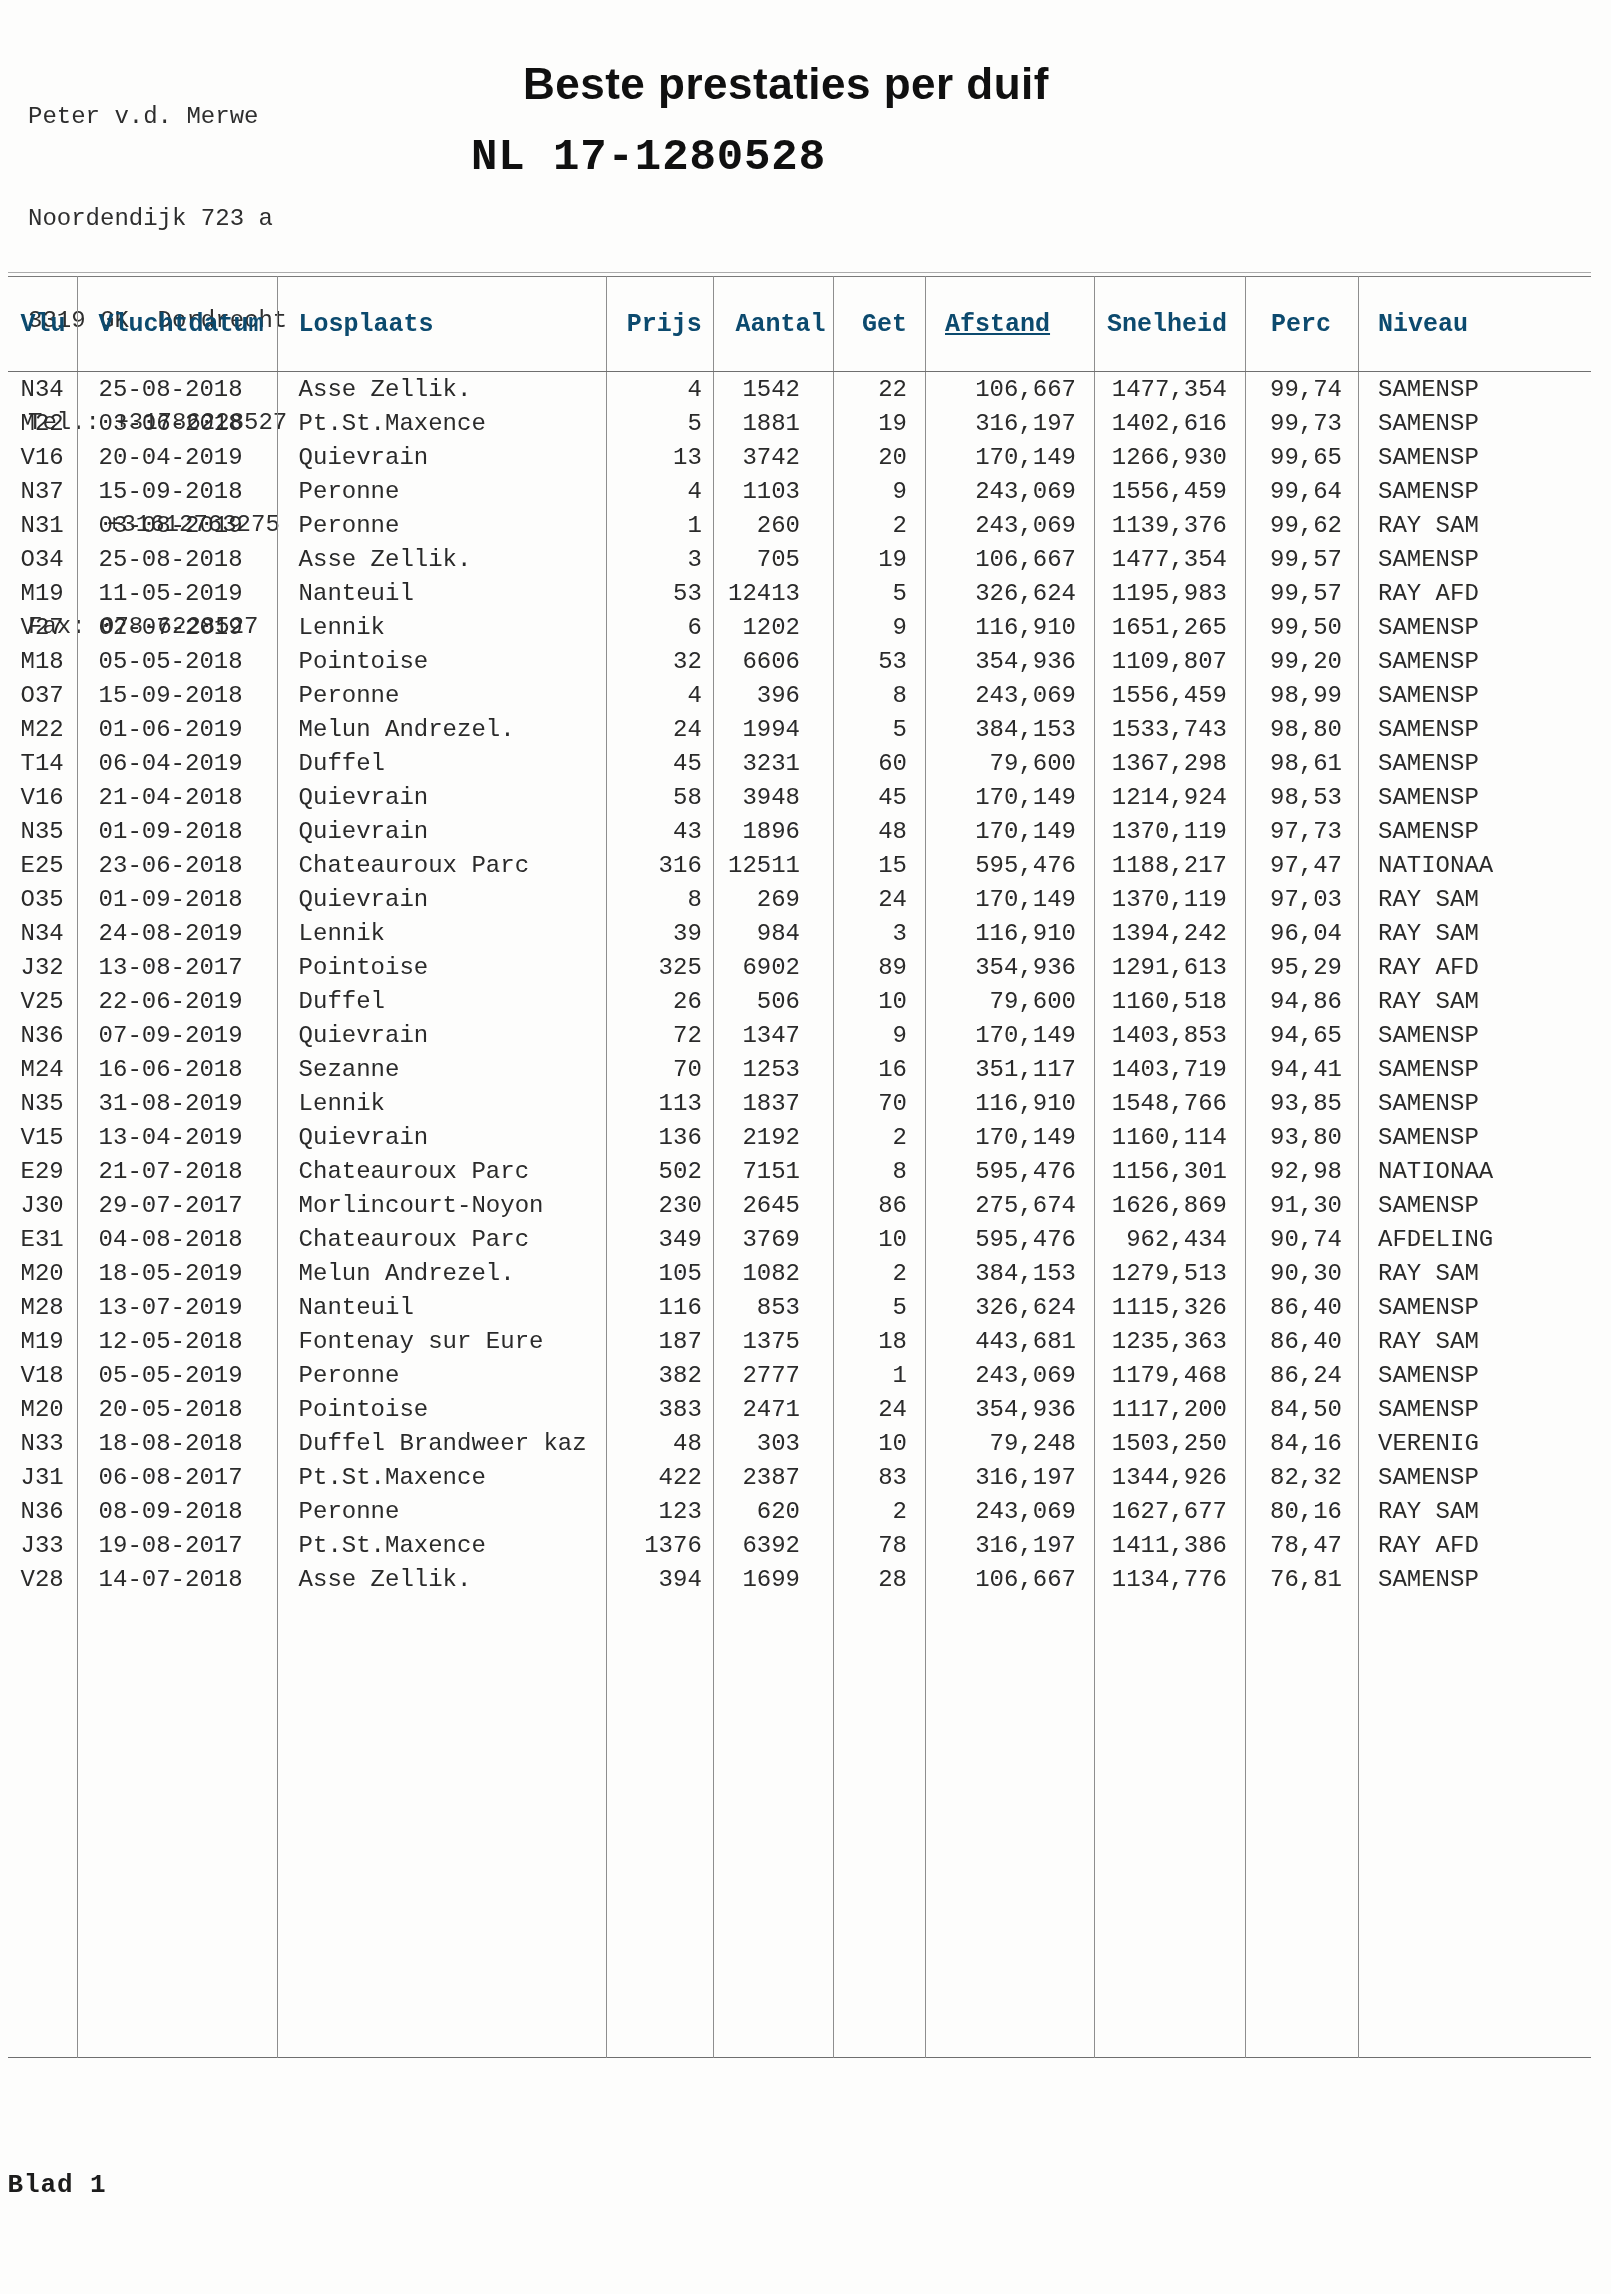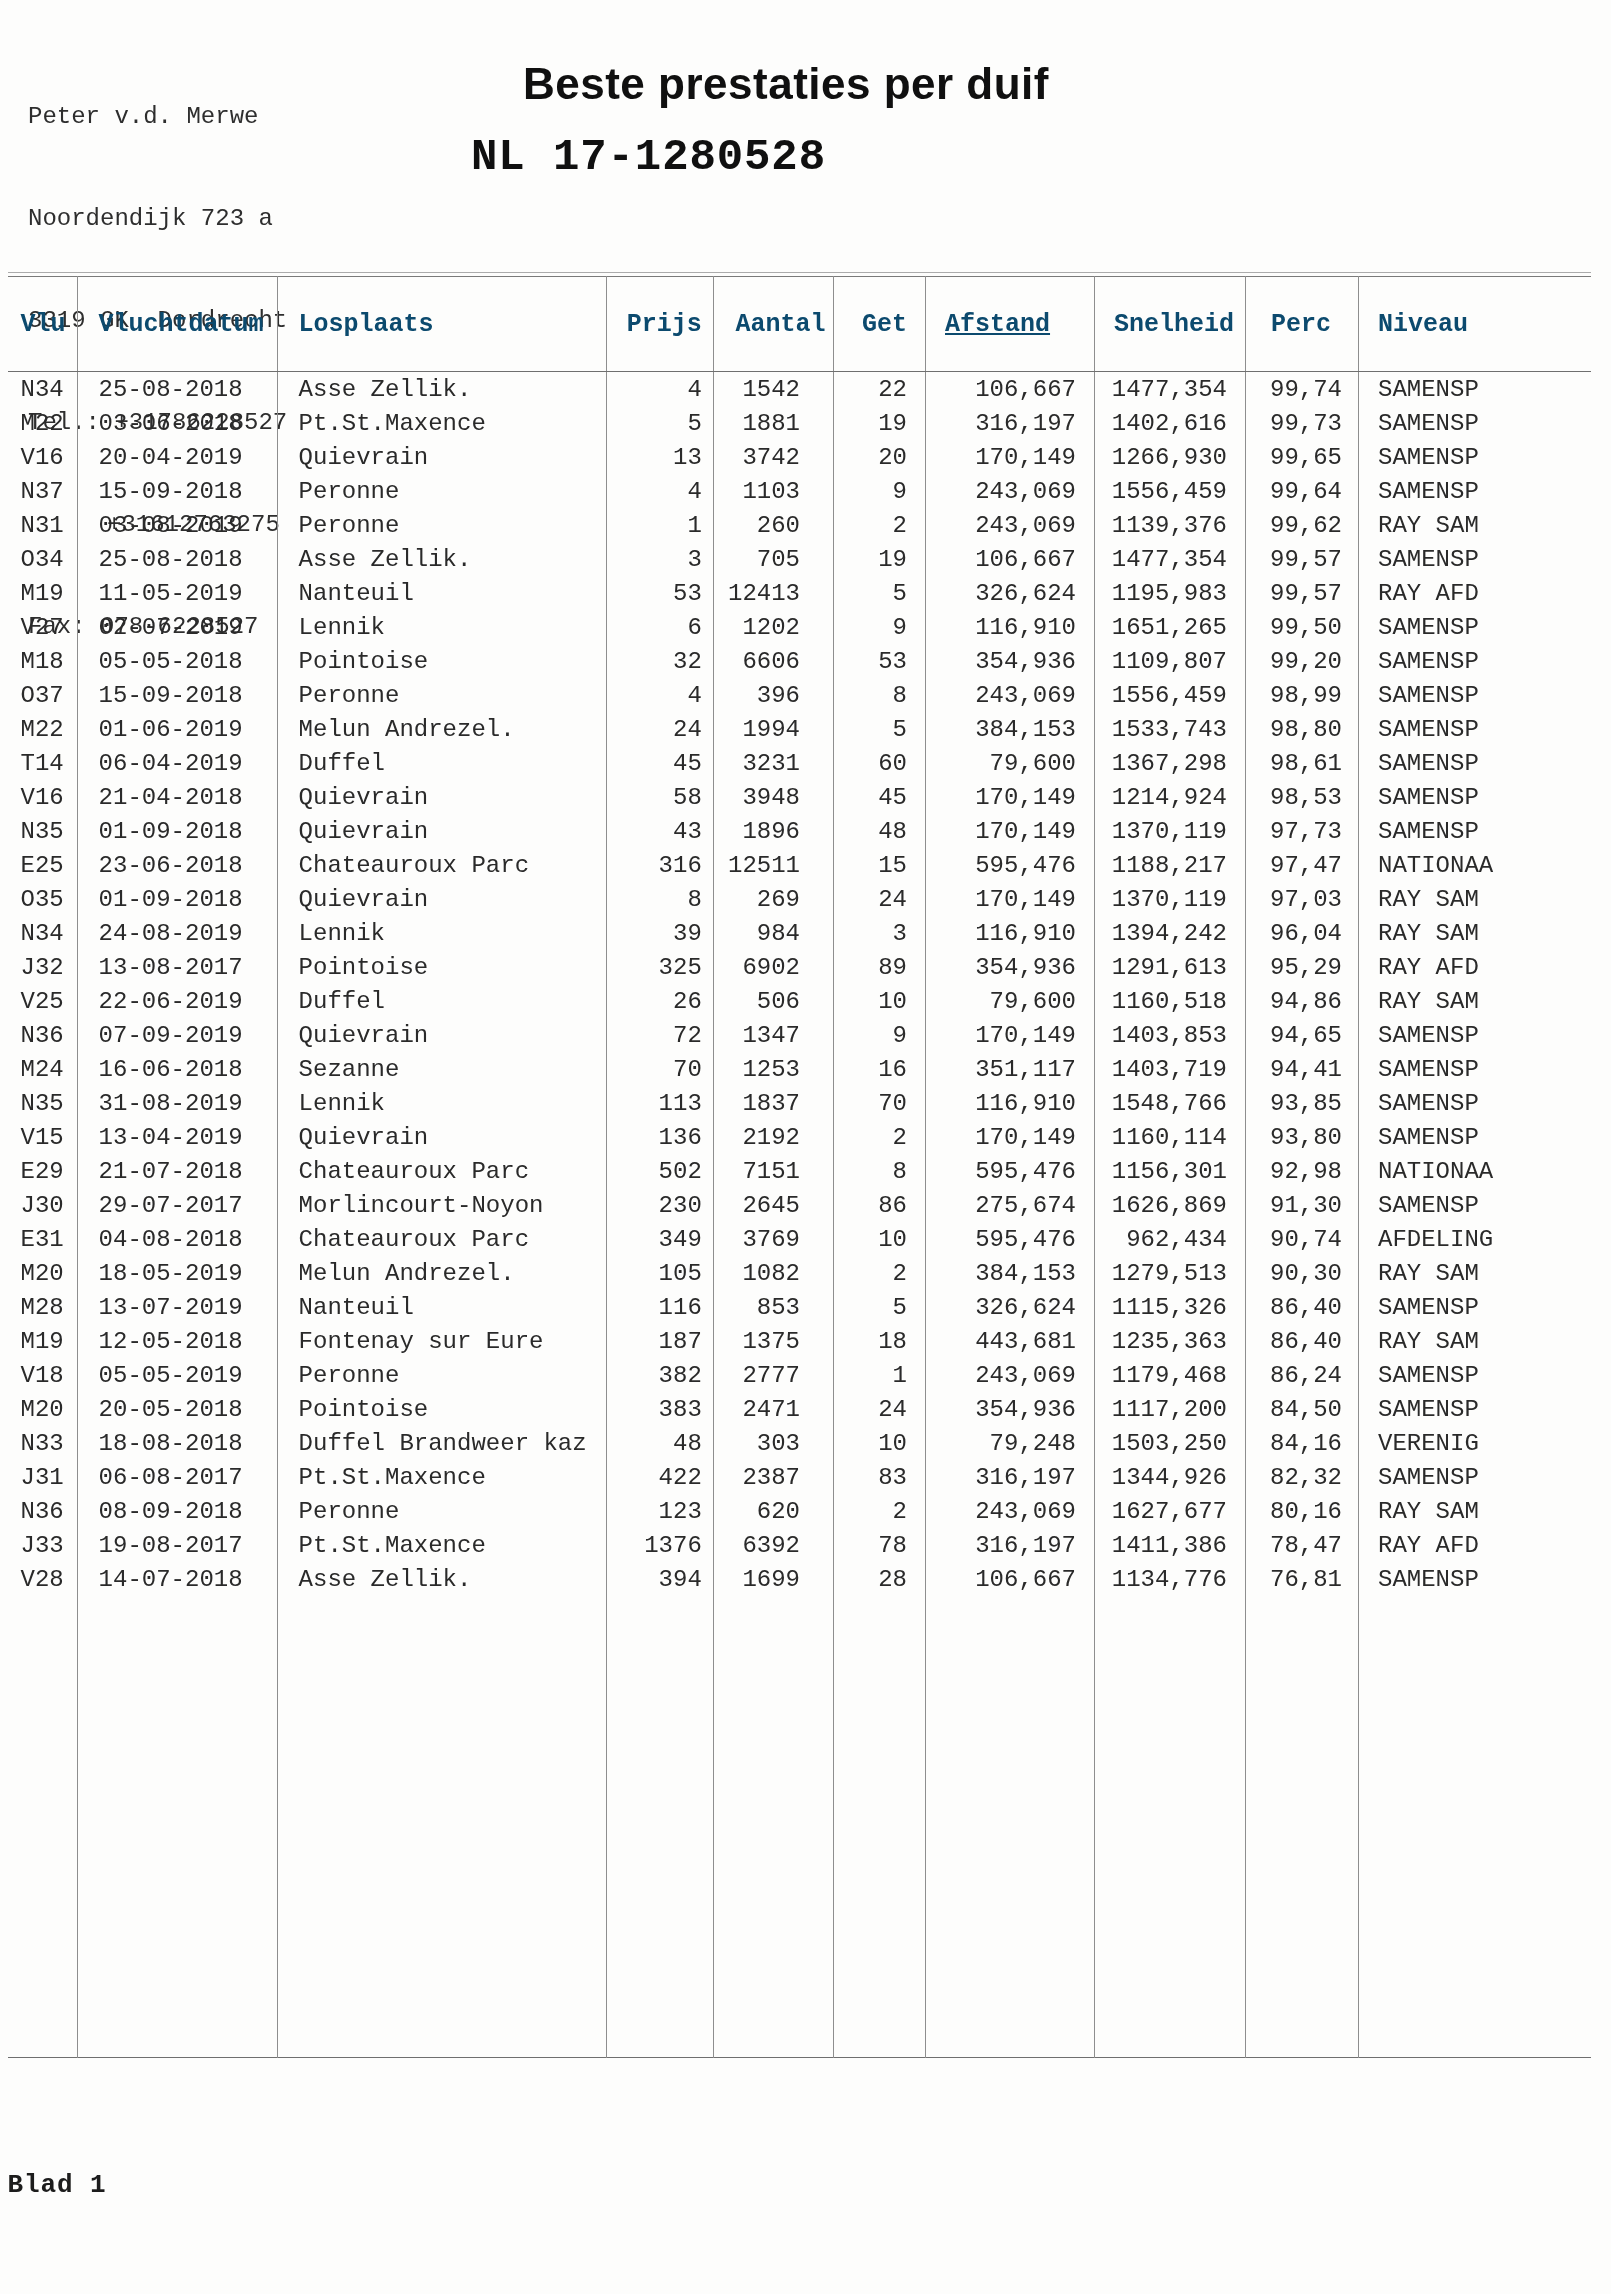--- a/index.html
+++ b/index.html
@@ -100,21 +100,21 @@
   .report-table th:nth-child(4), .report-table td:nth-child(4) { text-align: right; padding-right: 11.2px; }
   .report-table td:nth-child(5) { text-align: right; padding-right: 33px; }
   .report-table th:nth-child(5) { text-align: right; padding-right: 7.5px; }
   .report-table th:nth-child(6), .report-table td:nth-child(6) { text-align: right; padding-right: 18px; }
   .report-table th:nth-child(7), .report-table td:nth-child(7) { text-align: right; padding-right: 18px; }
   .report-table th:nth-child(8), .report-table td:nth-child(8) { text-align: right; padding-right: 18px; }
   .report-table th:nth-child(9), .report-table td:nth-child(9) { text-align: right; padding-right: 16px; }
   .report-table th:nth-child(10), .report-table td:nth-child(10){ text-align: left;  padding-left: 19px; }
   
   .report-table th:nth-child(7) { text-align: left; padding-left: 19px; text-decoration: underline; }
-  .report-table th:nth-child(8) { text-align: left; padding-left: 19px; }
+  .report-table th:nth-child(8) { text-align: right; padding-left: 10px; }
   .report-table th:nth-child(9) { text-align: left; padding-left: 25px; }
 
   .report-table tr.filler td { height: 461px; }
 
   
   .footer {
     position: absolute;
     left: 7.5px;
     top: 2170px;
     width: 1583px;

